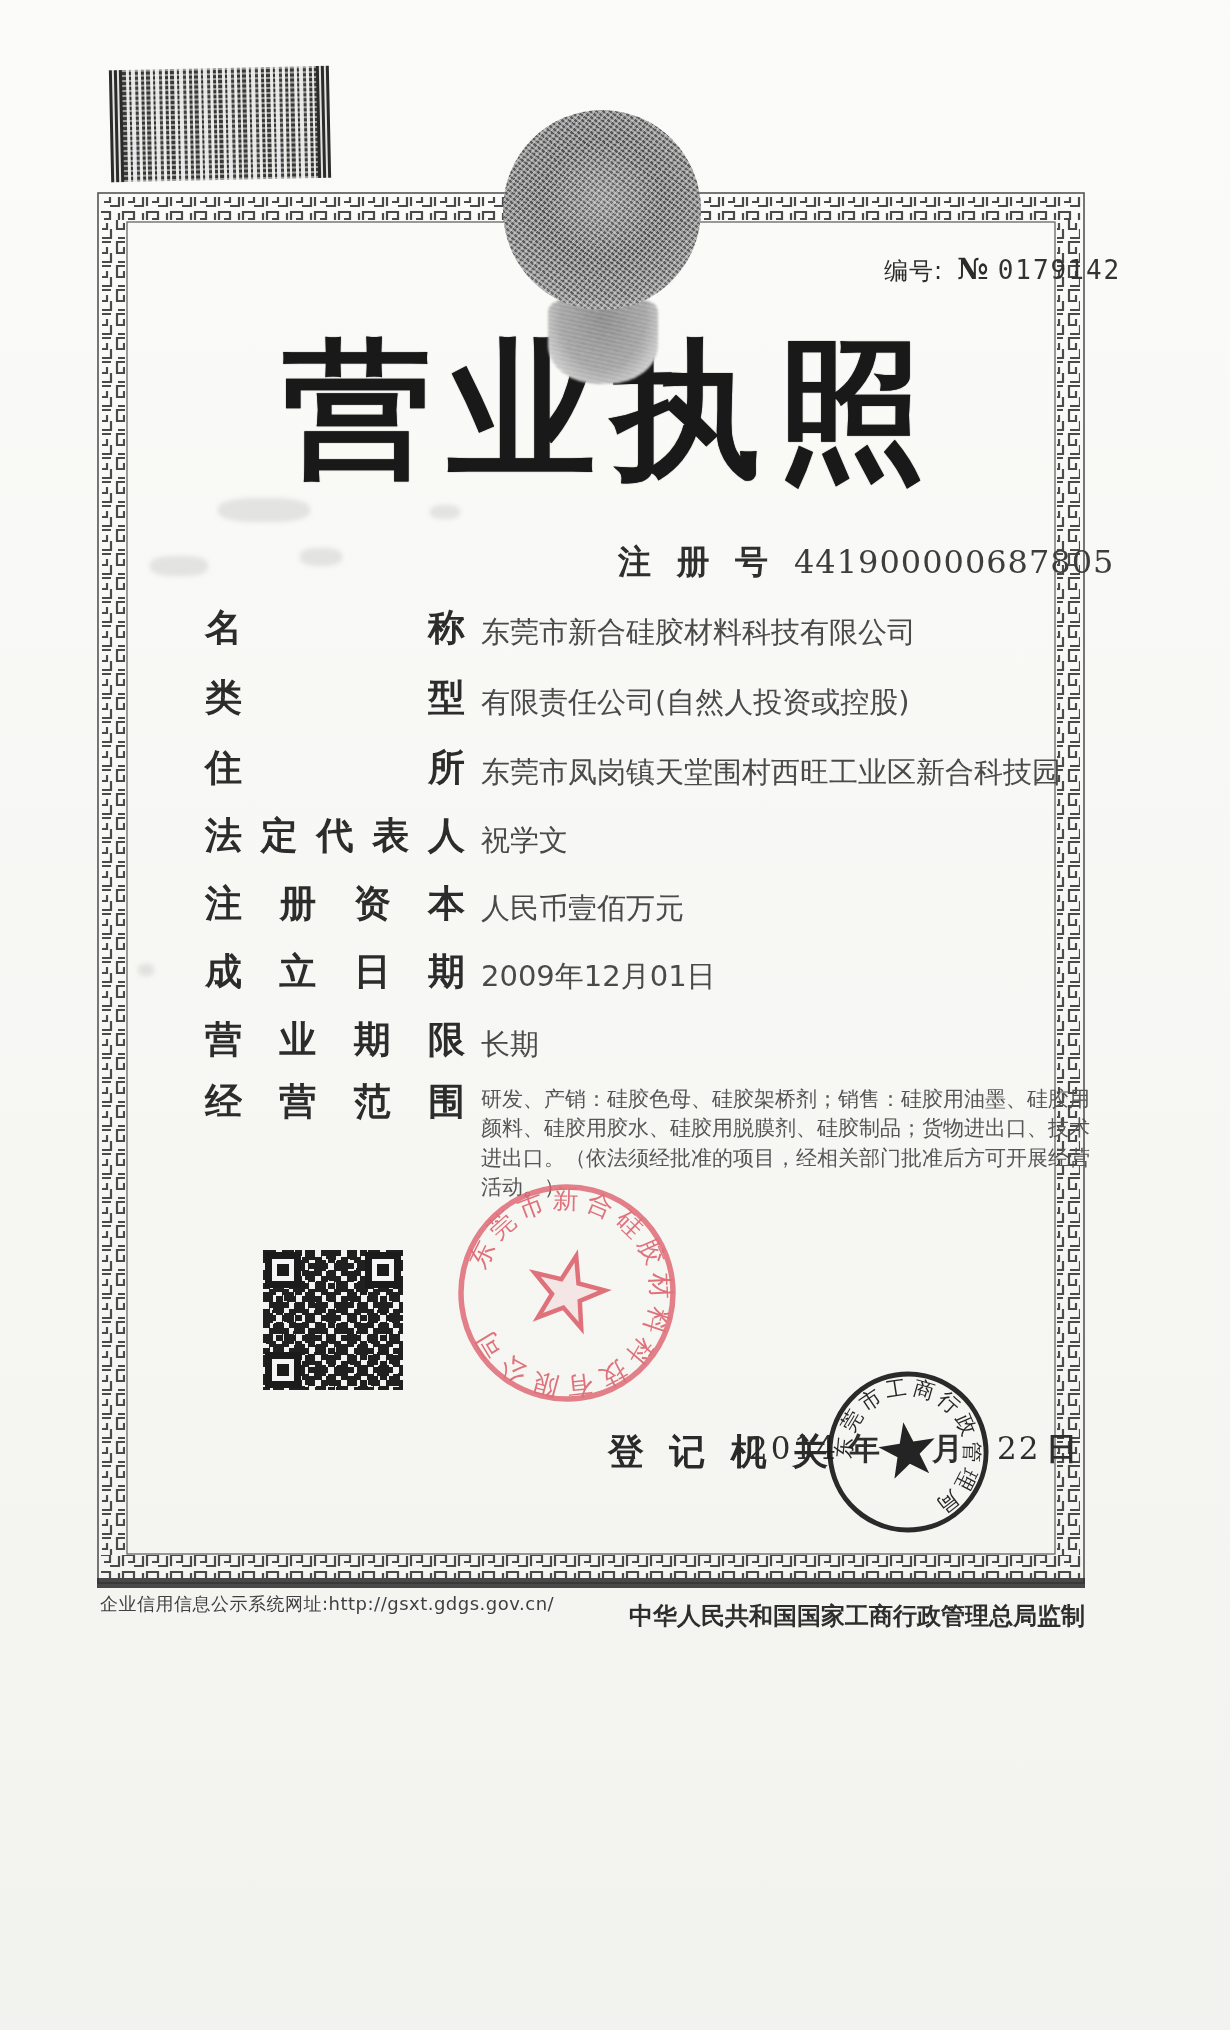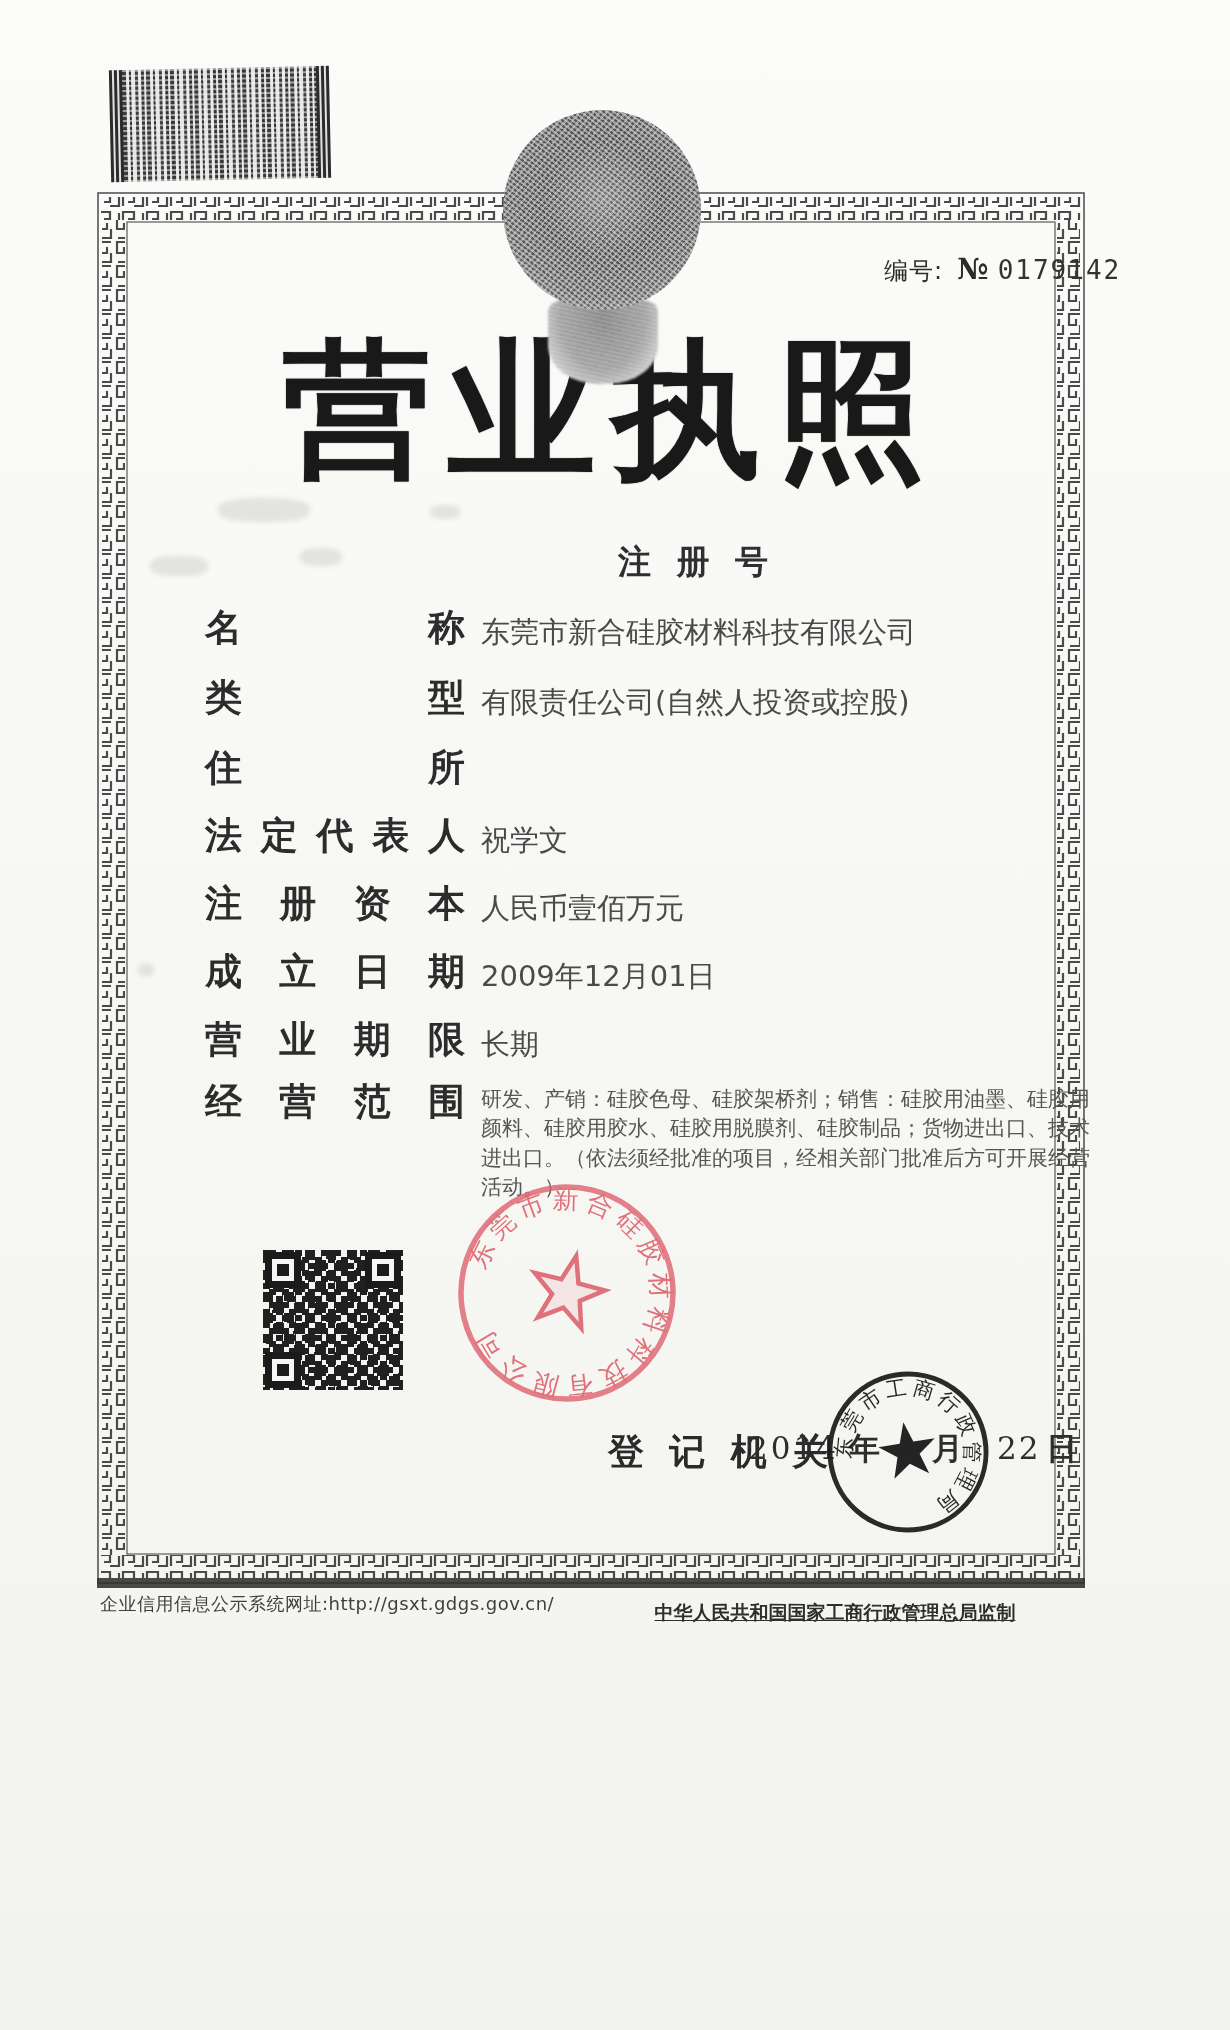--- a/index.html
+++ b/index.html
@@ -98,21 +98,21 @@
   .qr .finder{position:absolute;width:22px;height:22px;background:#fff;border:7px solid #121212;}
   .qr .finder::after{content:"";position:absolute;left:5px;top:5px;width:12px;height:12px;background:#121212;}
   .qr .f-tl{left:2px;top:2px;} .qr .f-tr{right:2px;top:2px;} .qr .f-bl{left:2px;bottom:2px;}
 
   
   .red-seal{left:432px;top:1158px;transform:rotate(14deg);z-index:5;opacity:.88;}
   .black-seal{left:808px;top:1352px;transform:rotate(-9deg);z-index:5;opacity:.93;}
 
   
   .footer-left{left:100px;top:1592px;font-size:18px;color:#3f3f3f;letter-spacing:.5px;z-index:2;}
-  .footer-right{left:585px;top:1600px;width:500px;text-align:center;font-size:19px;font-weight:600;color:#2e2e2e;z-index:2;text-decoration:underline;}
+  .footer-right{left:585px;top:1600px;width:500px;text-align:right;font-size:24px;font-weight:600;color:#2e2e2e;z-index:2;}
 
   
   .smudge{background:rgba(110,110,110,.16);filter:blur(2.5px);border-radius:40%;z-index:2;}
 </style>
 </head>
 <body>
 
 <div class="page">
 
   <div class="abs barcode"></div>
@@ -148,20 +148,21 @@
       <span>执</span>
       <span>照</span>
     </div>
 
   <div class="abs regline">
     <span class="reg-label">
         <span>注</span>
         <span>册</span>
         <span>号</span>
       </span>
+    <span class="reg-number">441900000687805</span>
   </div>
 
   <div class="abs field-row" style="top:608px">
     <div class="field-label">
         <span>名</span>
         <span>称</span>
       </div>
     <div class="field-value">东莞市新合硅胶材料科技有限公司</div>
   </div>
   <div class="abs field-row" style="top:678px">
@@ -169,20 +170,21 @@
         <span>类</span>
         <span>型</span>
       </div>
     <div class="field-value">有限责任公司(自然人投资或控股)</div>
   </div>
   <div class="abs field-row" style="top:748px">
     <div class="field-label">
         <span>住</span>
         <span>所</span>
       </div>
+    <div class="field-value">东莞市凤岗镇天堂围村西旺工业区新合科技园</div>
   </div>
   <div class="abs field-row" style="top:816px">
     <div class="field-label">
         <span>法</span>
         <span>定</span>
         <span>代</span>
         <span>表</span>
         <span>人</span>
       </div>
     <div class="field-value">祝学文</div>

